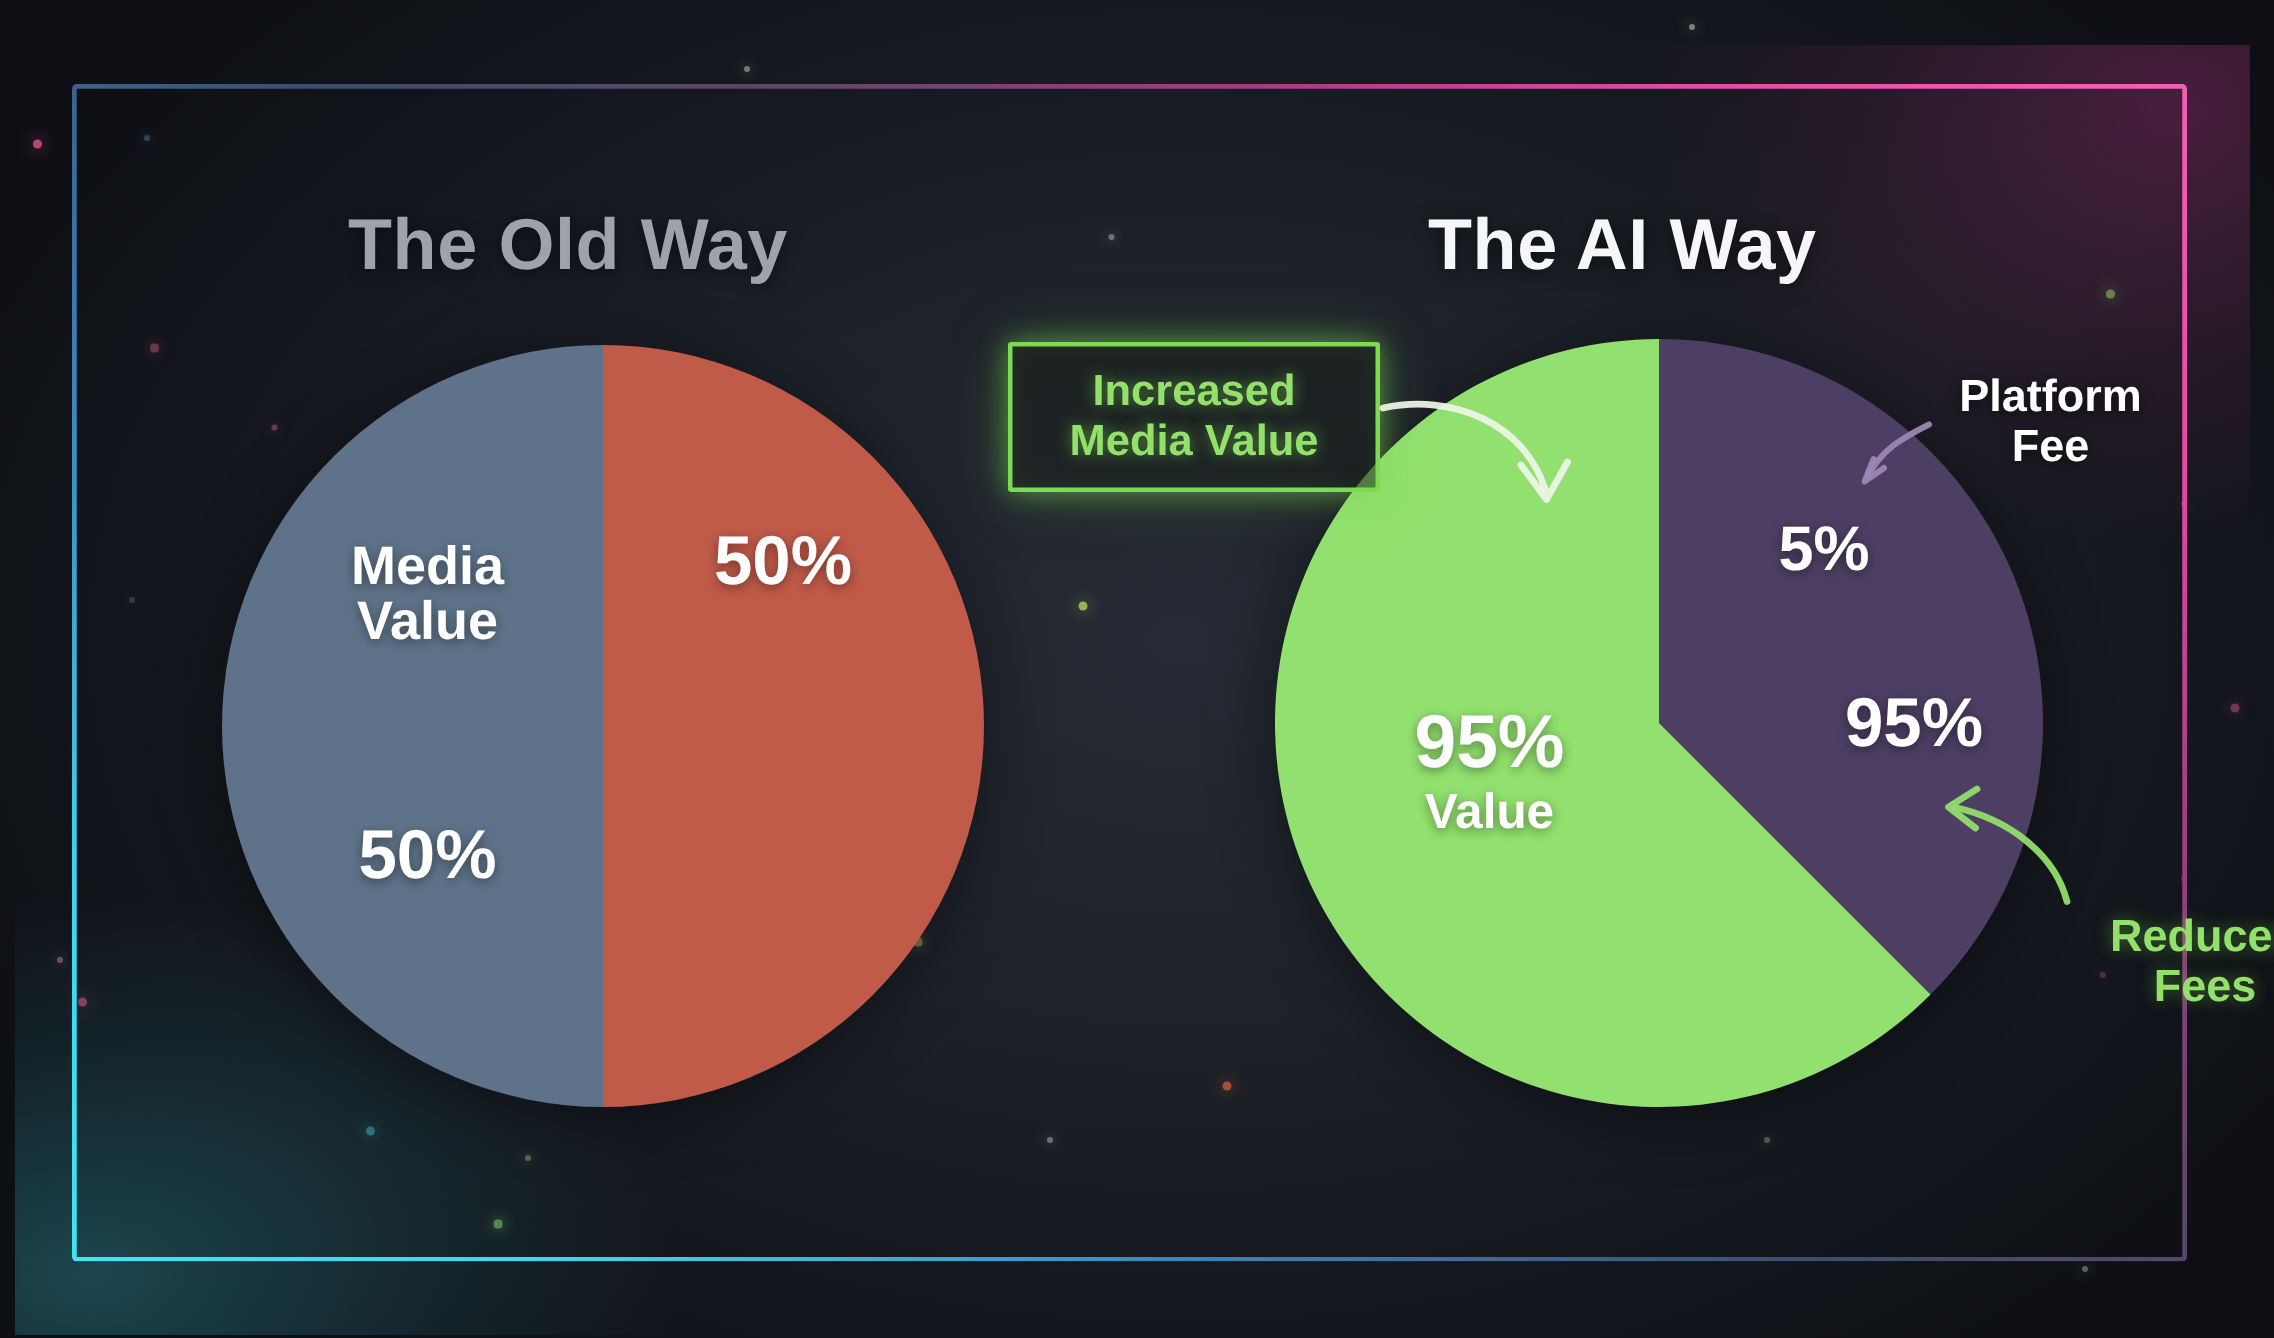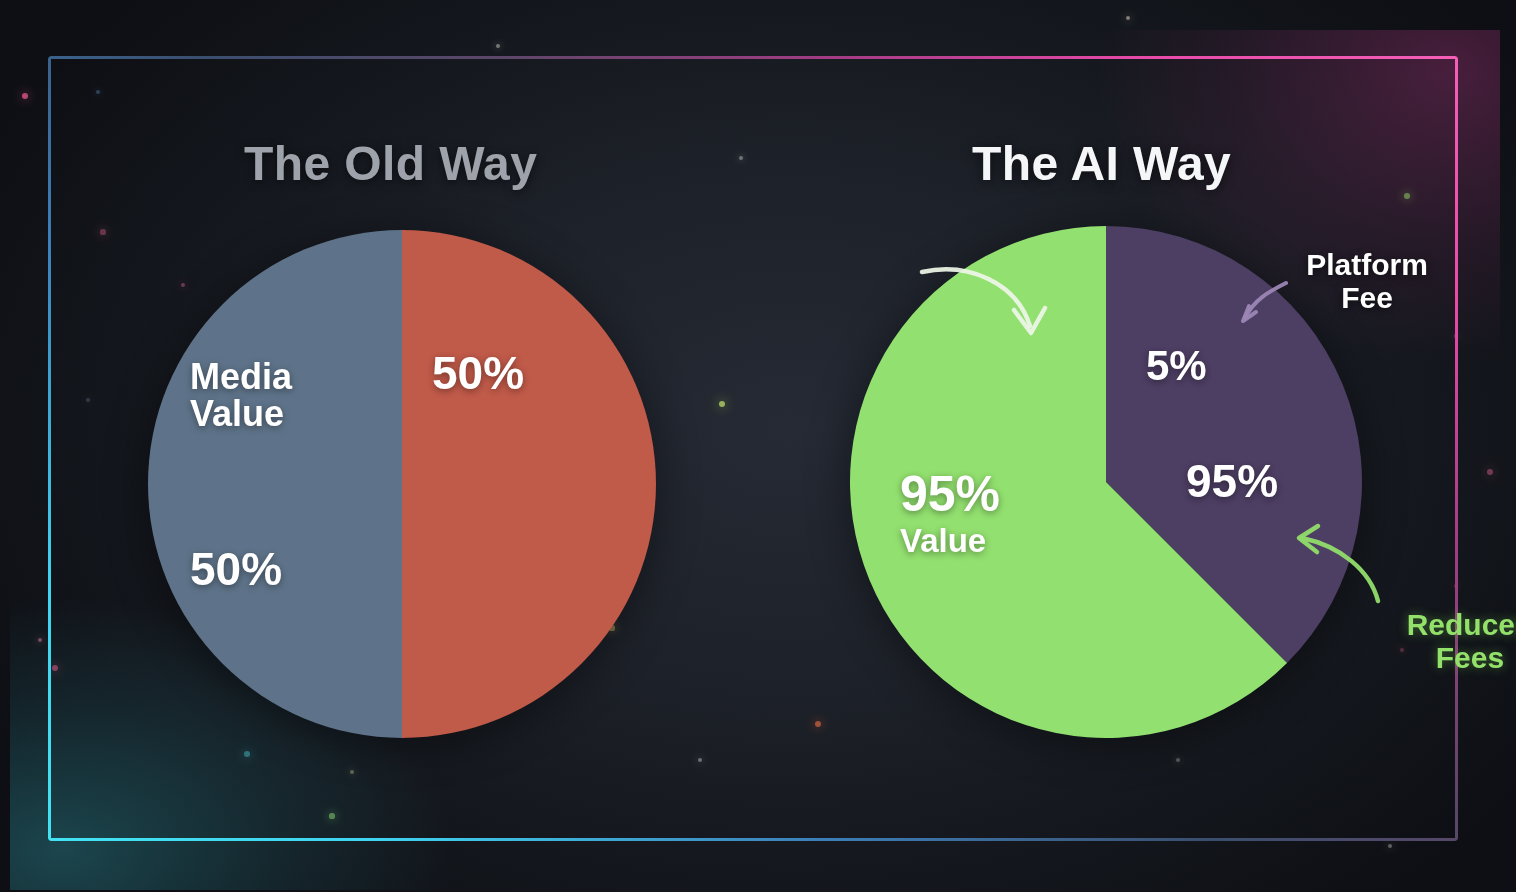--- a/index.html
+++ b/index.html
@@ -73,43 +73,43 @@
   
   .panel-title {
     position: absolute;
     font-size: 48px;
     font-weight: bold;
     letter-spacing: 0.4px;
     white-space: nowrap;
     z-index: 6;
   }
   #title-old {
-    left: 244px; top: 136px;
+    left: 232px; top: 136px;
     color: #9ea3ab;
     text-shadow: 0 2px 10px rgba(0,0,0,0.55);
   }
   #title-new {
     left: 952px; top: 136px;
     color: #f4f6f8;
     text-shadow: 0 2px 12px rgba(0,0,0,0.6);
-    margin-left: 20px;
   }
 
   
   .pie-wrap { position: absolute; z-index: 5; }
   #pie-old  { left: 146px; top: 228px; width: 512px; height: 512px; }
   #pie-new  { left: 848px; top: 224px; width: 516px; height: 516px; }
   .pie-svg  { display: block; width: 100%; height: 100%;
               filter: drop-shadow(0 6px 22px rgba(0,0,0,0.45)); }
 
   
   .pie-label {
     position: absolute;
     color: #ffffff;
     font-weight: bold;
+    text-align: center;
     line-height: 1.04;
     text-shadow: 0 2px 7px rgba(0,0,0,0.40);
     white-space: pre-line;
     z-index: 7;
   }
   #lbl-old-left-name  { left: 190px; top: 358px; width: 190px; font-size: 36px; }
   #lbl-old-left-pct   { left: 190px; top: 546px; width: 190px; font-size: 46px; }
   #lbl-old-right-pct  { left: 432px; top: 350px; width: 180px; font-size: 46px; }
   #lbl-old-right-name { left: 424px; top: 506px; width: 200px; font-size: 36px; }
 
@@ -243,20 +243,24 @@
 
       <path d="M 258 258 L 439.02 439.02 A 256 256 0 1 1 258 2 Z" fill="#92e06f"></path>
     </svg>
   </div>
 
   <div class="pie-label" id="lbl-new-green-pct">95%</div>
   <div class="pie-label" id="lbl-new-green-sub">Value</div>
   <div class="pie-label" id="lbl-new-purple-top">5%</div>
   <div class="pie-label" id="lbl-new-purple-big">95%</div>
 
+  <div id="callout-increased">
+    <div id="callout-increased-text">Increased
+Media Value</div>
+  </div>
 
   <div class="annot" id="annot-platform-fee">Platform
 Fee</div>
   <div class="annot" id="annot-reduced-fees">Reduced
 Fees</div>
 
   <svg id="arrow-layer" viewBox="0 0 1516 892" xmlns="http://www.w3.org/2000/svg">
 
     <g>
       <path d="M 922 272 C 968 262 1016 282 1030 326" fill="none" stroke="#eef6e8" stroke-width="4.5" stroke-linecap="round" opacity="0.93"></path>

